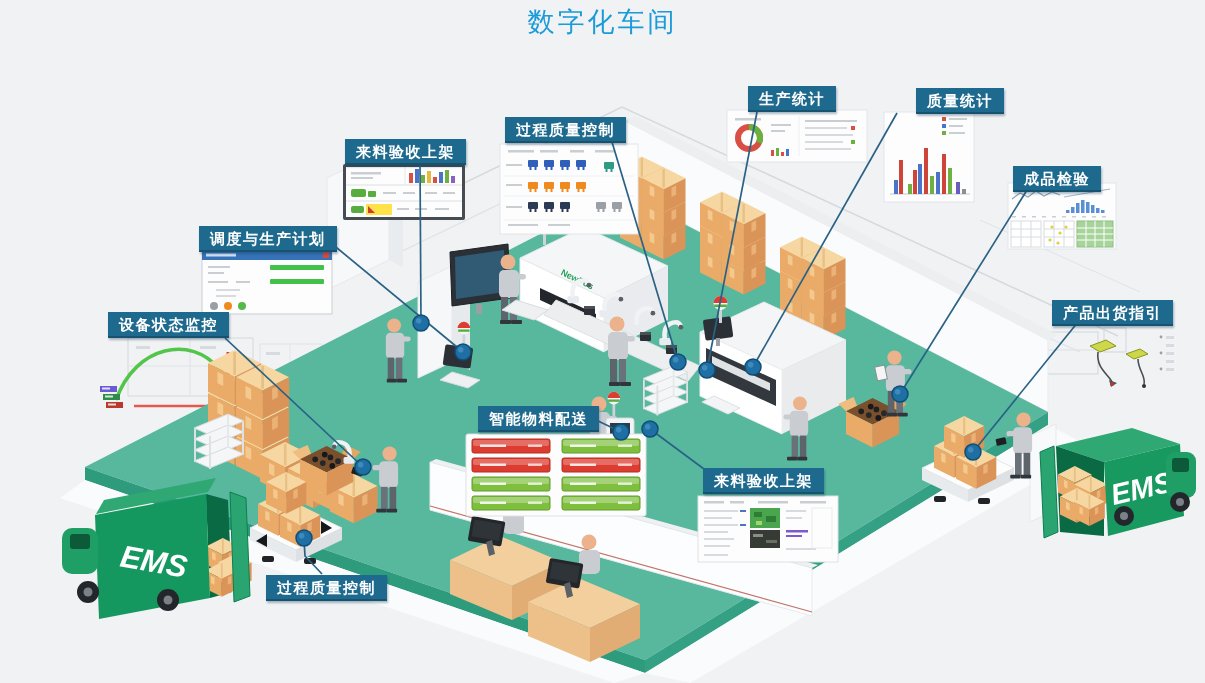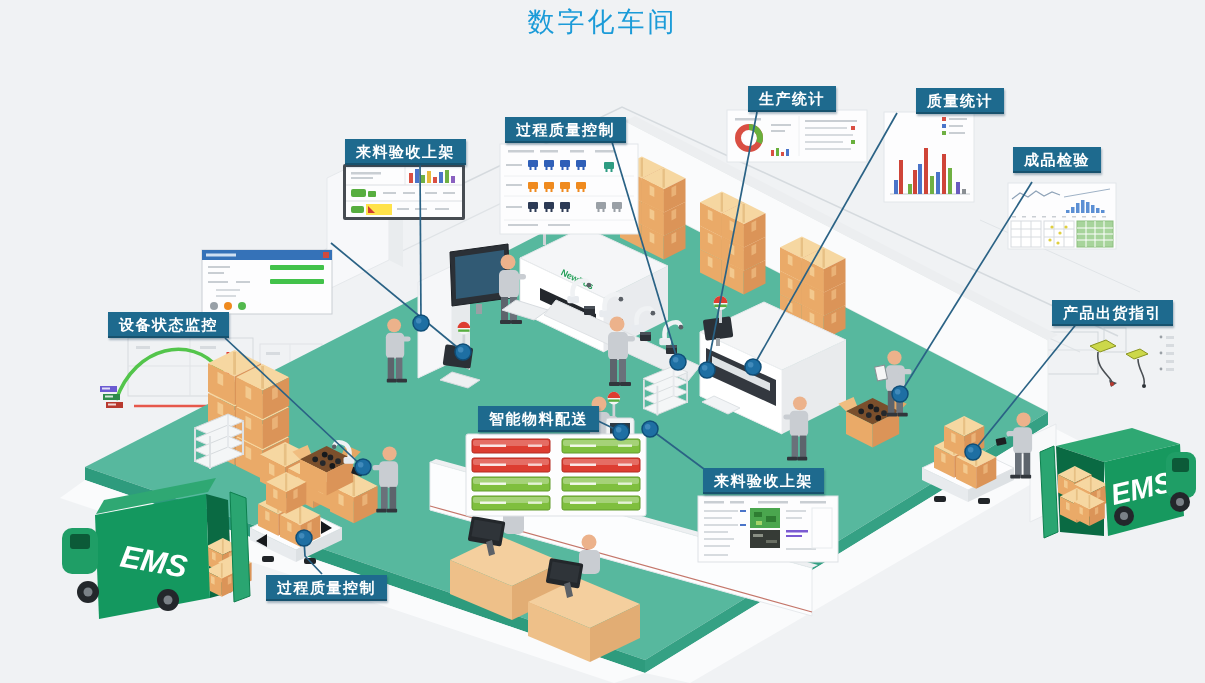--- a/index.html
+++ b/index.html
@@ -633,20 +633,21 @@
     <use href="#dot" x="304" y="538"></use>
   </g>
 </svg>
 
 <div class="page-title">数字化车间</div>
 
 <div class="callout" style="left:345px;top:139px">来料验收上架</div>
 <div class="callout" style="left:505px;top:117px">过程质量控制</div>
 <div class="callout" style="left:748px;top:86px">生产统计</div>
 <div class="callout" style="left:916px;top:88px">质量统计</div>
-<div class="callout" style="left:1013px;top:147px">成品检验</div>
+<div class="callout" style="left:1013px;top:166px">成品检验</div>
+<div class="callout" style="left:199px;top:226px">调度与生产计划</div>
 <div class="callout" style="left:108px;top:312px">设备状态监控</div>
 <div class="callout" style="left:1052px;top:300px">产品出货指引</div>
 <div class="callout" style="left:478px;top:406px">智能物料配送</div>
 <div class="callout" style="left:703px;top:468px">来料验收上架</div>
 <div class="callout" style="left:266px;top:575px">过程质量控制</div>
 
 </div>
 
 </body></html>

